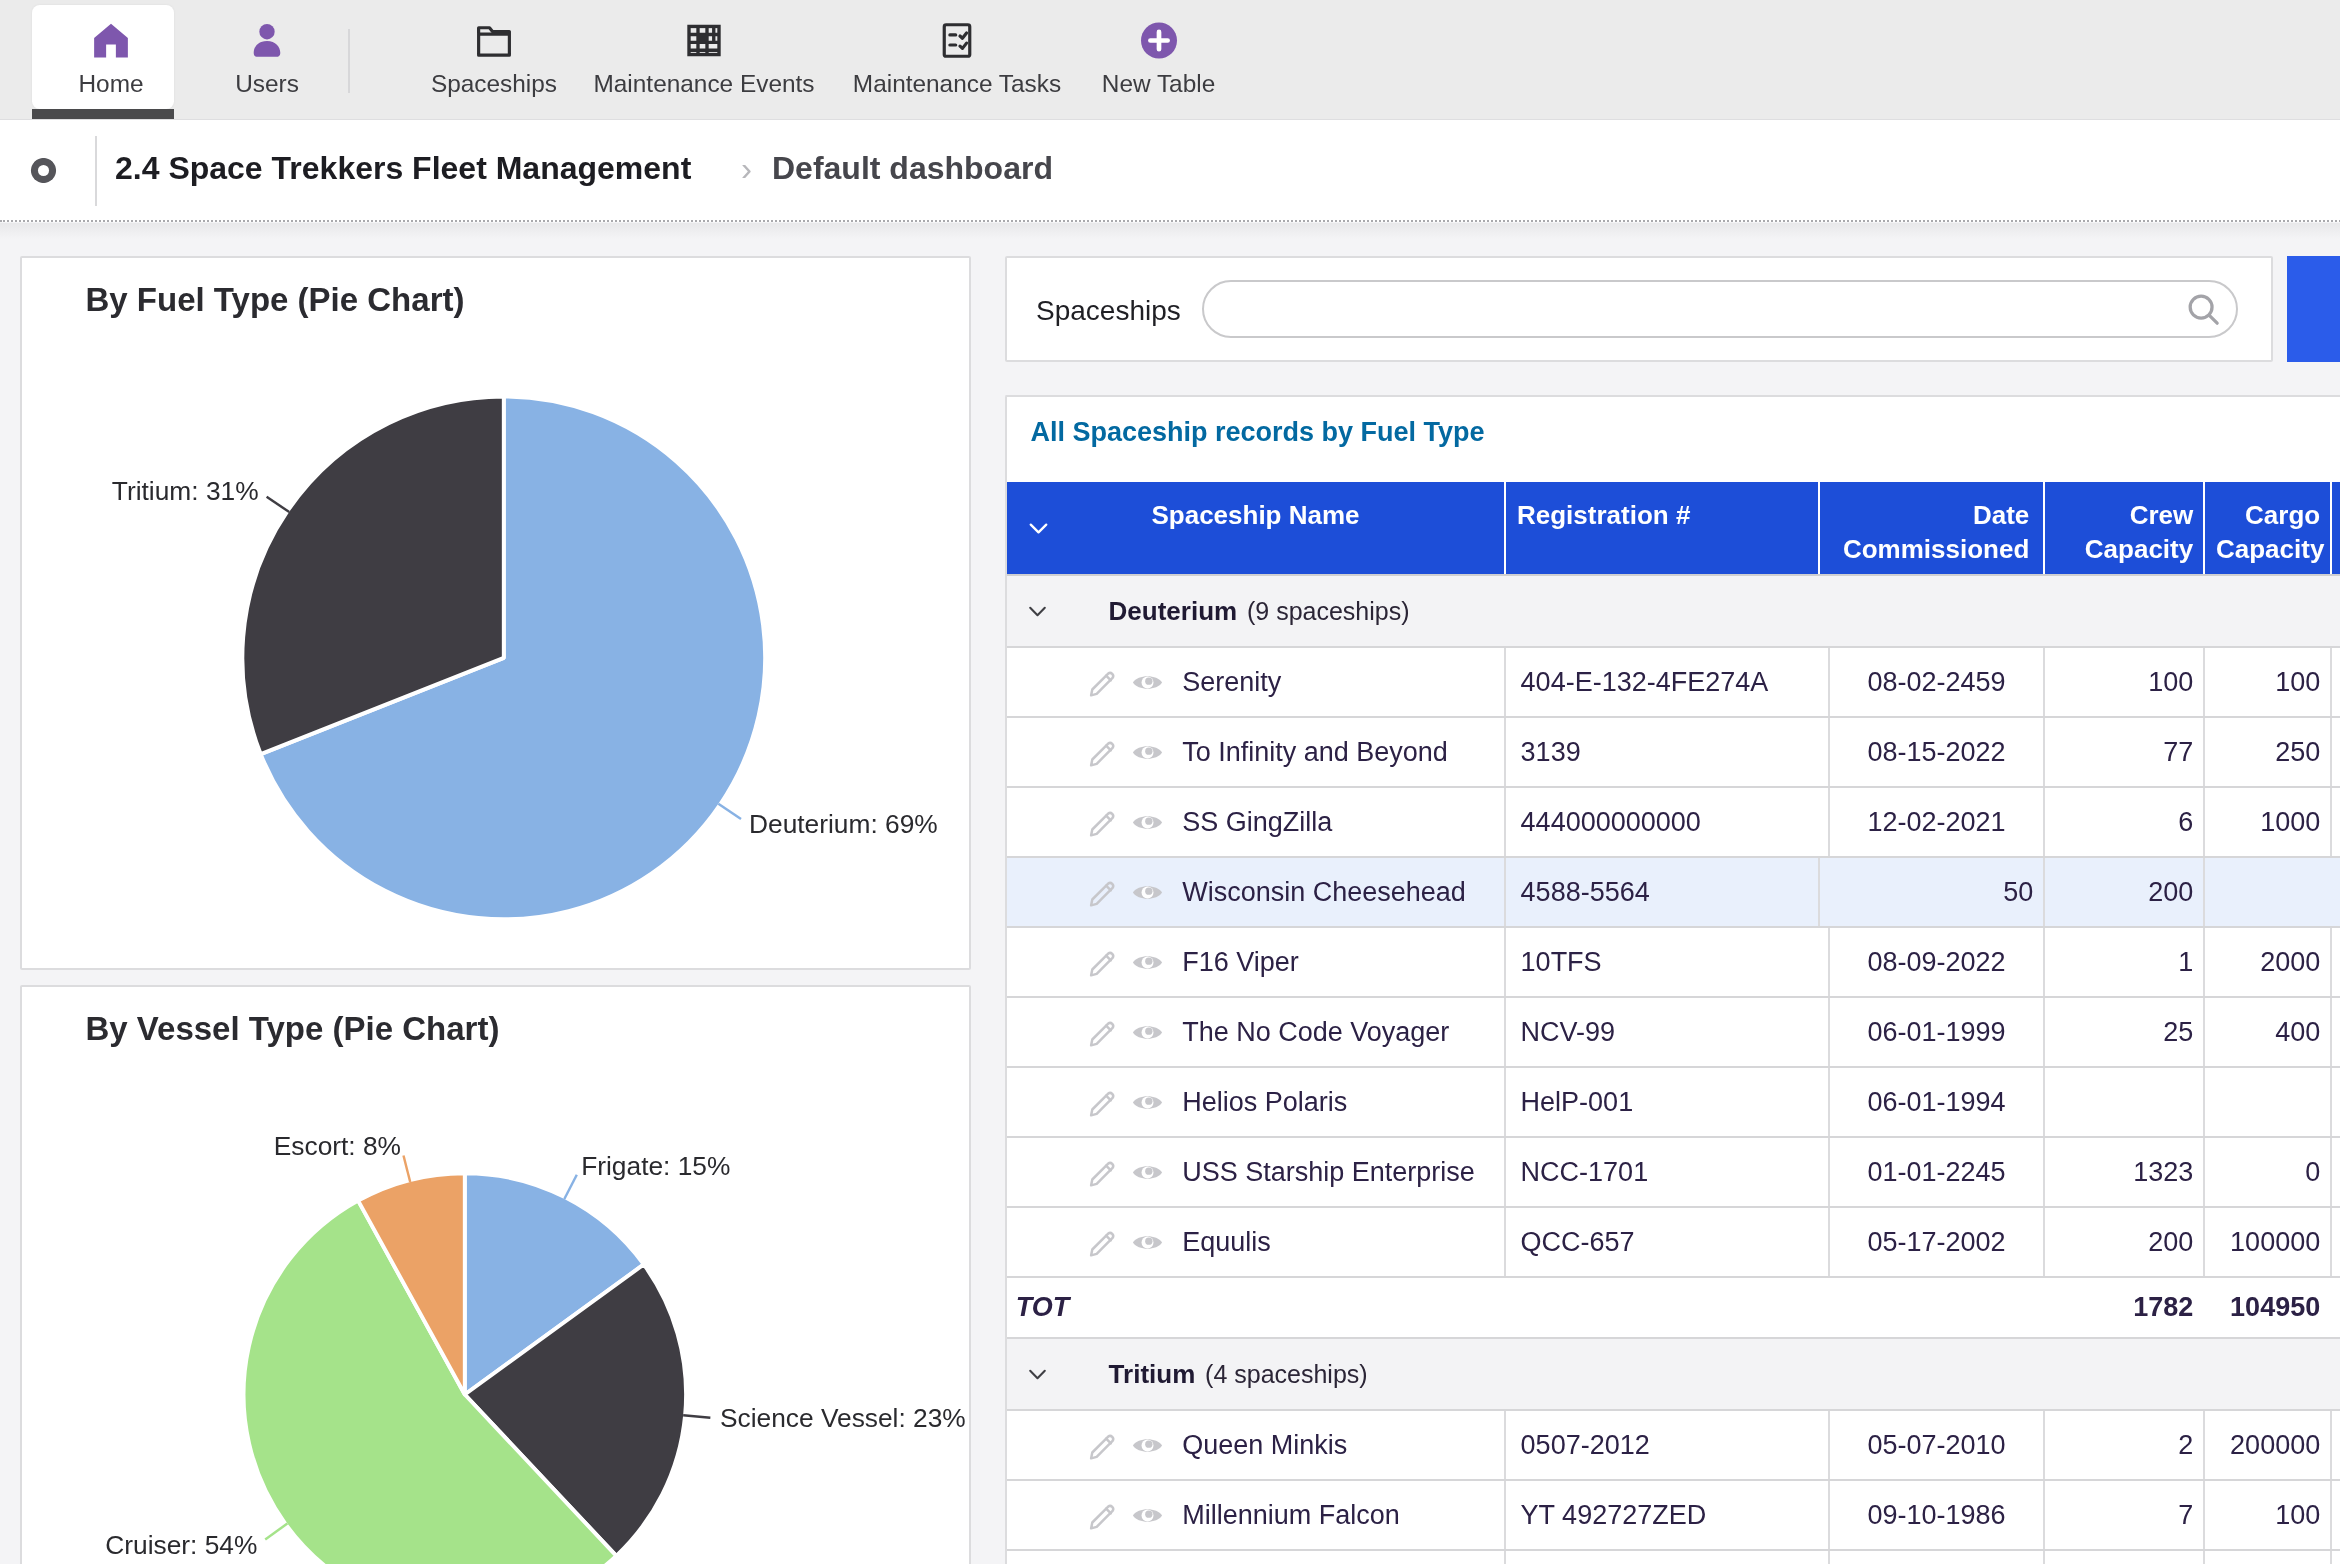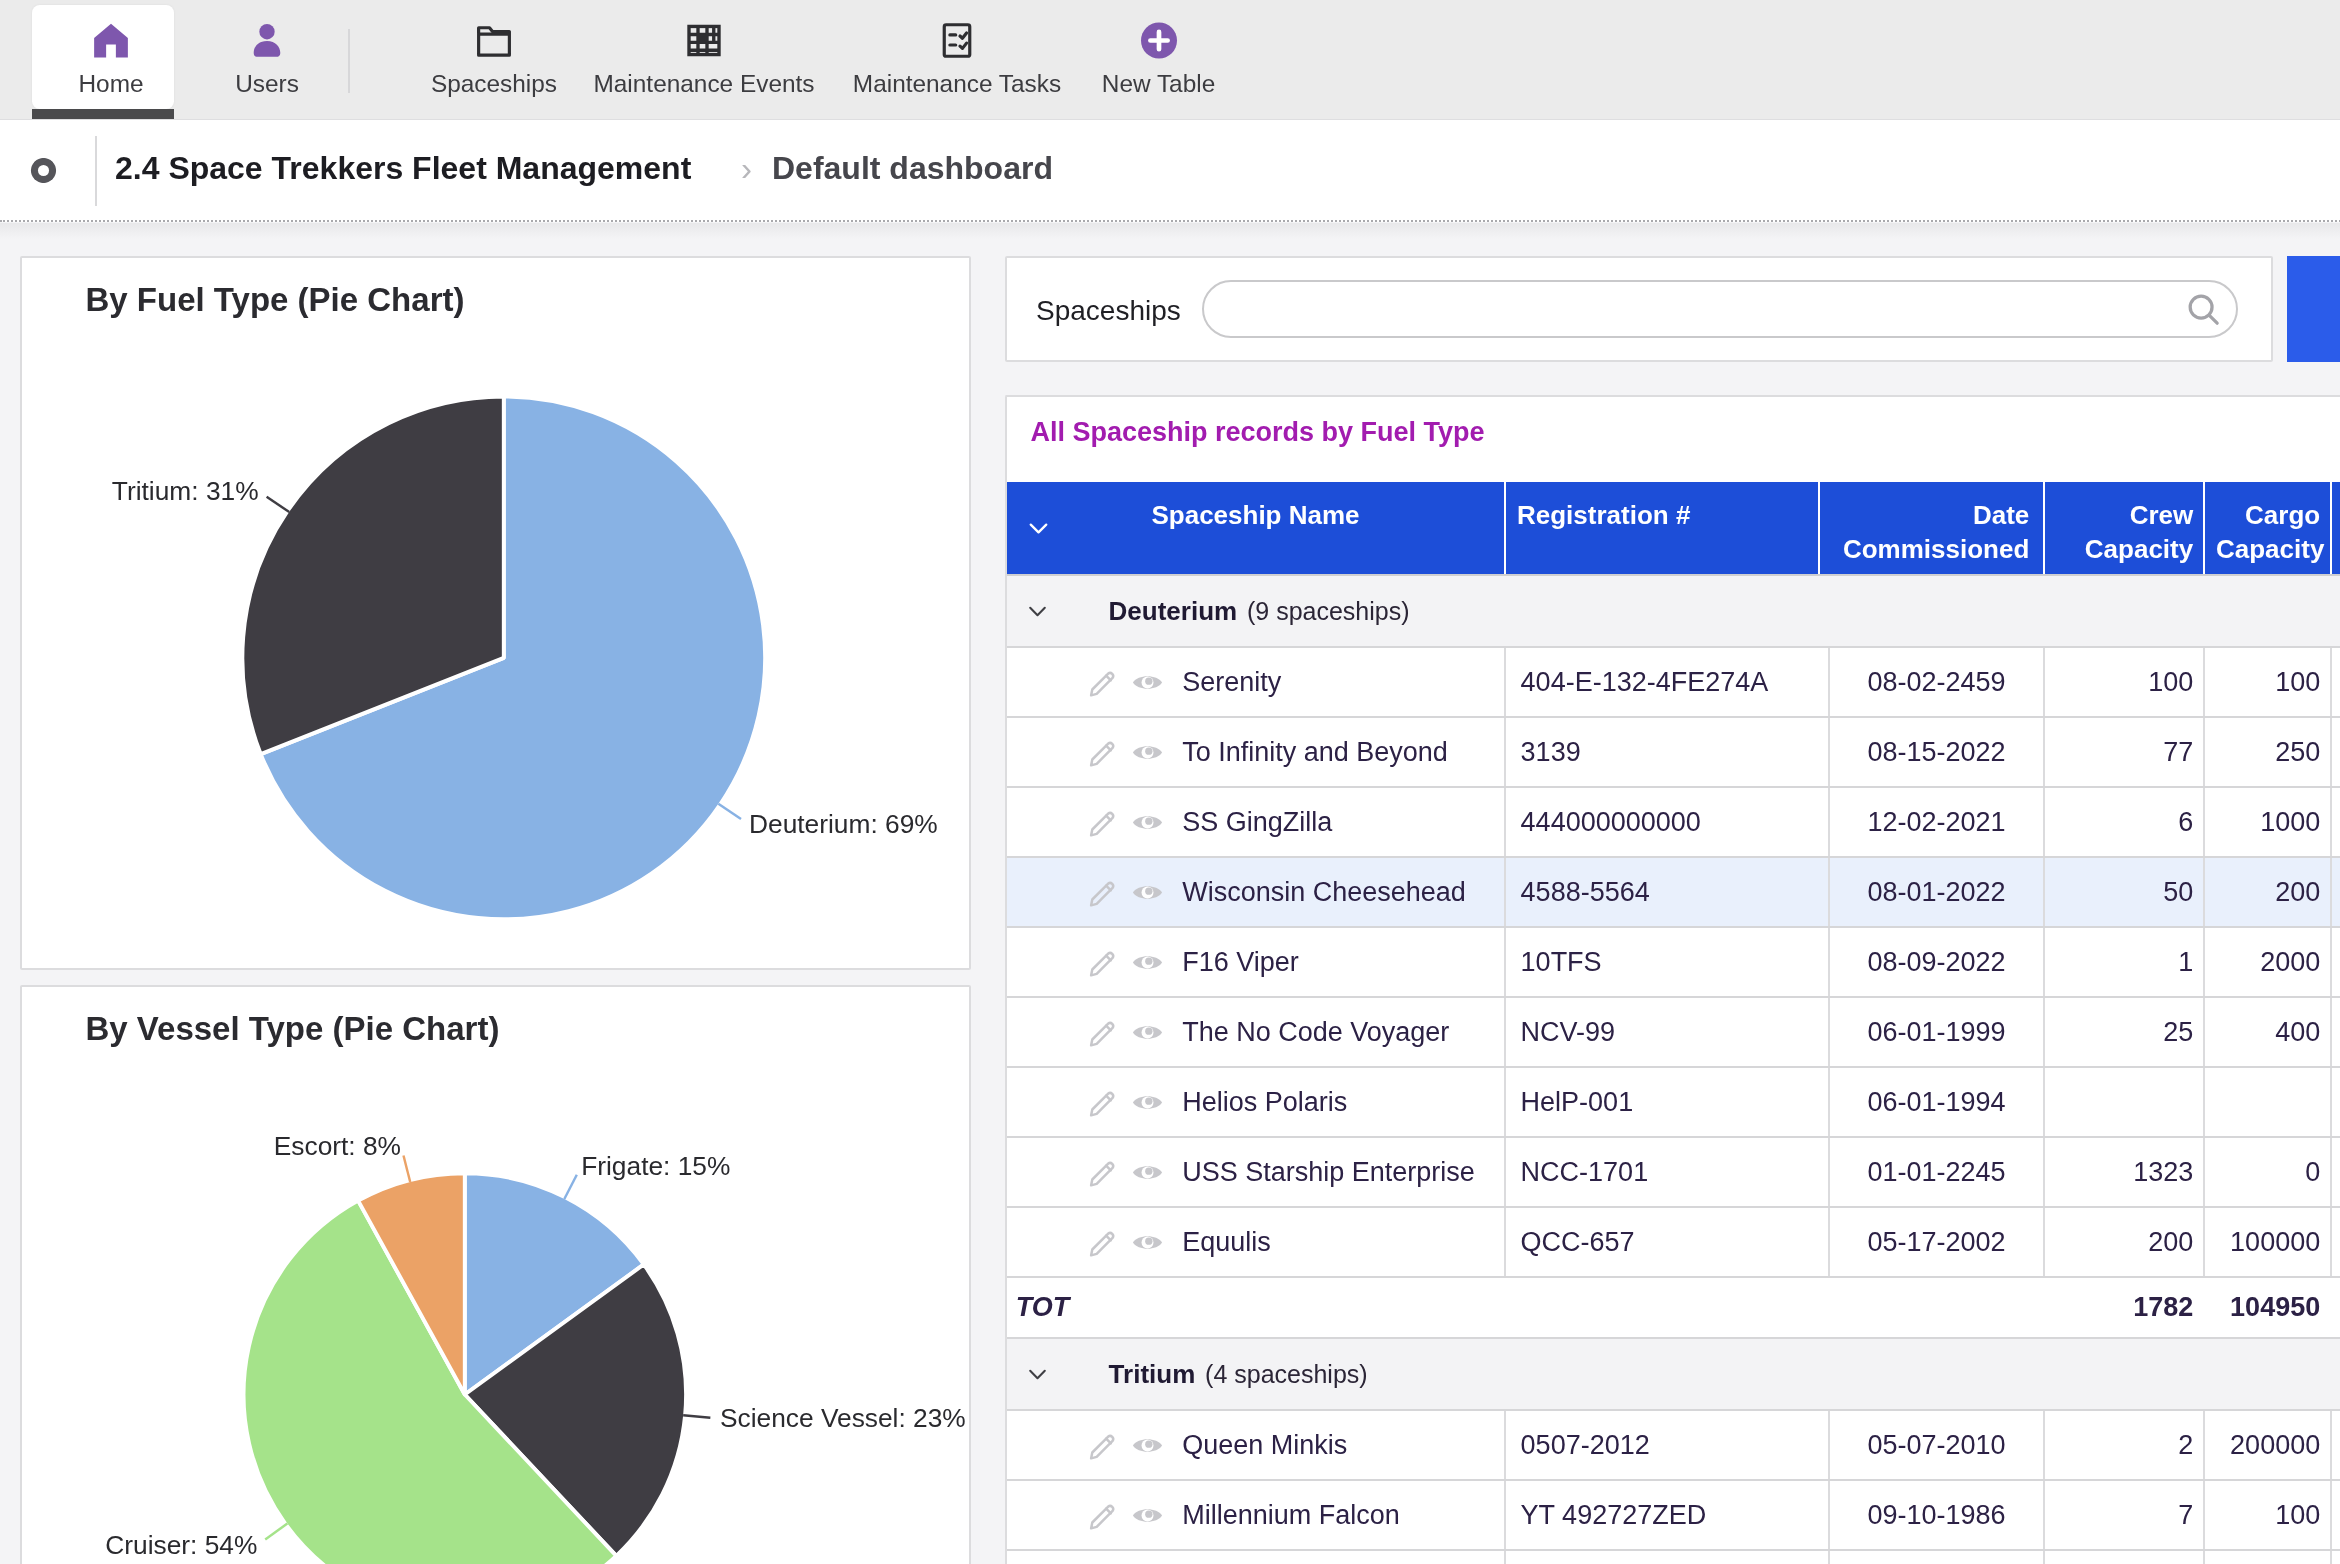--- a/index.html
+++ b/index.html
@@ -32,21 +32,21 @@
   .chart-svg{position:absolute;left:0;top:0;}
   
   #card-search{left:1005px;top:256px;width:1268px;height:106px;}
   .search-label{position:absolute;left:29px;top:37px;font-size:28px;color:#1f1f24;}
   .search-input{position:absolute;left:195px;top:22.4px;width:1036px;height:58px;border:2px solid #c9c9cb;border-radius:31px;
     box-sizing:border-box;padding:0 68px 0 27px;font-size:25px;font-family:"Liberation Sans",sans-serif;color:#2c2145;outline:none;background:#fff;}
   .search-mag{position:absolute;right:47px;top:31px;width:41px;height:41px;cursor:pointer;}
   #new-button{position:absolute;left:2287px;top:256px;width:68px;height:106px;background:#2b5cea;border:none;cursor:pointer;}
   
   #card-table{left:1005px;top:395px;width:1365px;height:1229px;border-right:none;}
-  .report-title{position:absolute;left:23.4px;top:19.5px;font-size:27px;font-weight:700;color:#a21caf;}
+  .report-title{position:absolute;left:23.4px;top:19.5px;font-size:27px;font-weight:700;color:#0369a1;}
   .tbl{position:absolute;left:0;top:85px;width:1365px;}
   .trow{display:grid;grid-template-columns:70px 427px 314px 225px 160px 127px 42px;}
   
   .thead{height:92px;border-bottom:2px solid #cfcfd1;}
   .th{background:#1d4ed8;color:#fff;font-size:26px;font-weight:700;line-height:1.32;
       box-sizing:border-box;padding-top:15.6px;position:relative;}
   .th.sep{border-left:2px solid #ffffff;padding-left:11px;}
   .th-namegrp{grid-column:1/3;text-align:center;}
   .th-chev{position:absolute;left:15.6px;top:31px;width:31px;height:31px;cursor:pointer;}
   .th-reg{padding-left:13.7px;}
@@ -312,21 +312,20 @@
               </g>
             </svg>
             <svg class="rowicon" viewBox="0 0 24 24">
               <path d="M2 12 C5.5 6.3 18.5 6.3 22 12 C18.5 17.7 5.5 17.7 2 12 Z" fill="#c7c7cb"></path>
               <circle cx="12" cy="12" r="4.1" fill="#ffffff"></circle>
               <circle cx="12.9" cy="11.1" r="2.5" fill="#c7c7cb"></circle>
             </svg>
             <span class="nametext">Wisconsin Cheesehead</span>
           </div>
           <div class="td td-reg sep">4588-5564</div>
-          <div class="td td-date sep">08-01-2022</div>
           <div class="td td-num sep">50</div>
           <div class="td td-num sep">200</div>
           <div class="td sep"></div>
         </div>
         <div class="trow drow">
           <div class="td"></div>
           <div class="td td-name">
             <svg class="rowicon" viewBox="0 0 24 24">
               <g fill="none" stroke="#c7c7cb" stroke-width="1.7" stroke-linejoin="round" stroke-linecap="round">
                 <path d="M5 16.8 L15.9 5.9 a2.15 2.15 0 0 1 3 3 L8 19.8 L4.2 20.8 Z"></path>

